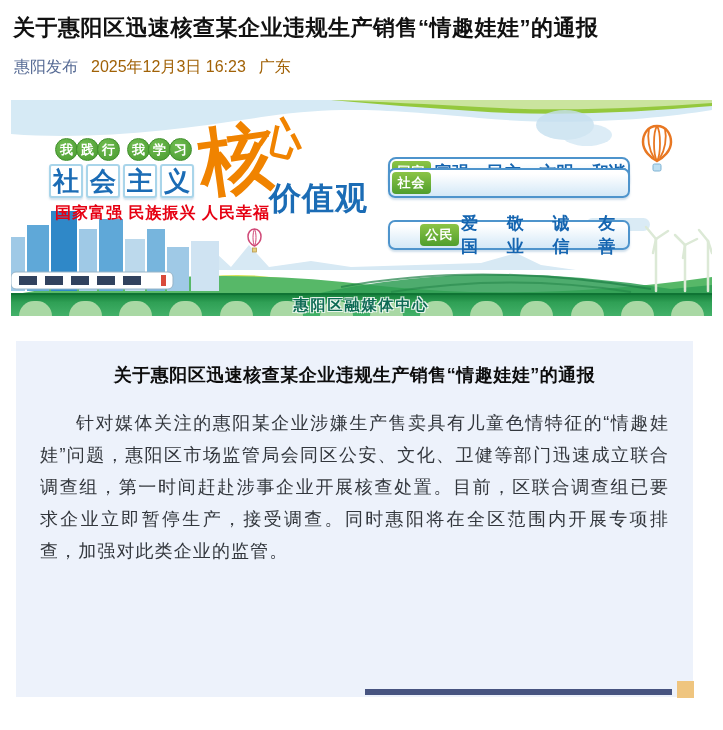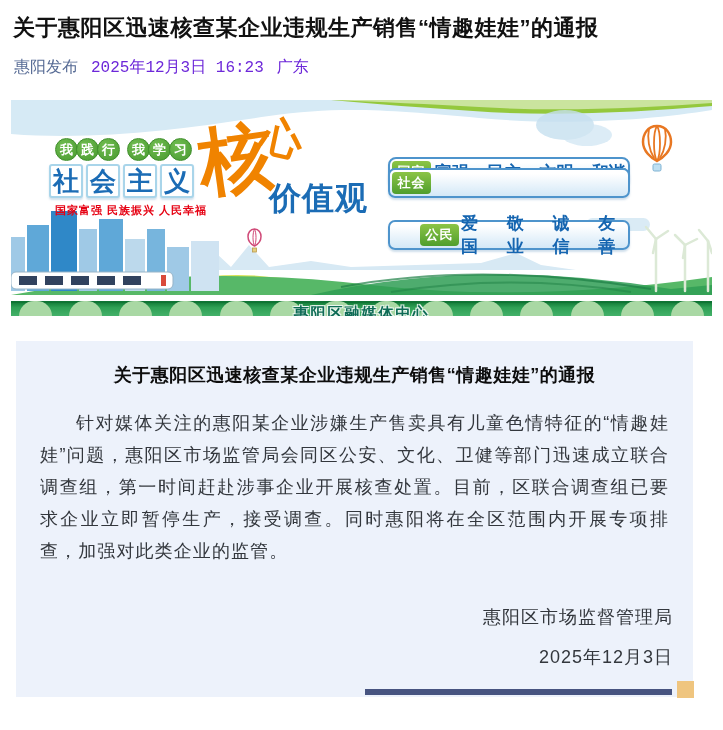--- a/index.html
+++ b/index.html
@@ -5,21 +5,21 @@
   * { margin:0; padding:0; box-sizing:border-box; }
   html,body { background:#fff; }
   body { font-family:"Liberation Sans", sans-serif; }
   .page { position:relative; width:723px; height:730px; background:#fff; overflow:hidden; }
 
   
   .article-title { position:absolute; left:13px; top:12px; width:700px;
     font-size:22px; line-height:1.45; font-weight:700; color:#111; letter-spacing:0.5px; }
   .meta-row { position:absolute; left:14px; top:57px; font-size:16px; display:flex; align-items:center; gap:13px; }
   .account-name { color:#576b95; cursor:pointer; }
-  .meta-gray { color:#6d28d9;font-family:Liberation Mono, monospace; }
+  .meta-gray { color:#a16207; }
 
   
   .banner { position:absolute; left:11px; top:100px; width:701px; height:216px;
     background:#fff; overflow:hidden; cursor:pointer; }
   .banner svg.layer { position:absolute; left:0; }
   .top-wave { top:0; }
   .scenery { bottom:21px; }
 
   .cloud { position:absolute; background:#c6e0f0; border-radius:50%; opacity:.8; }
   .cloud.c1 { left:525px; top:10px; width:58px; height:30px; box-shadow:22px 10px 0 -4px #d4e8f4; }
@@ -34,41 +34,41 @@
   .tiles { position:absolute; left:38px; top:64px; display:flex; gap:3px; }
   .tile { width:34px; height:34px; background:#fff; border:2px solid #a9d5ea; border-radius:3px;
     color:#1b6cb5; font-weight:800; font-size:26px; display:flex; align-items:center; justify-content:center;
     box-shadow:0 2px 2px rgba(120,170,200,.35); }
   .core-char { position:absolute; left:188px; top:22px; font-size:74px; line-height:1;
     color:#f08300; font-weight:800; transform:rotate(-8deg); }
   .heart-char { position:absolute; left:250px; top:18px; font-size:42px; line-height:1;
     color:#f08300; font-weight:800; transform:rotate(12deg); }
   .value-suffix { position:absolute; left:258px; top:82px; font-size:32px; line-height:1;
     color:#1b6cb5; font-weight:800; letter-spacing:1px; }
-  .sub-slogan { position:absolute; left:44px; top:103px; font-size:11px; font-weight:700;
+  .sub-slogan { position:absolute; left:44px; top:103px; font-size:16px; font-weight:700;
     color:#e60012; letter-spacing:1px; }
 
   
   .vrow { position:absolute; left:377px; width:242px; height:30px; display:flex;
     border:2px solid #4e94cc; border-radius:7px;
     background:linear-gradient(180deg,#ffffff 15%,#d3e8f7 100%);
     box-shadow:0 2px 2px rgba(100,150,190,.3); }
   .vrow.r0 { top:57px;border-radius:8px; } .vrow.r1 { top:68px; } .vrow.r2 { top:120px;padding-left:28px; }
   .vrow .vlabel { margin:2px; width:39px; border-radius:4px;
     background:linear-gradient(180deg,#8cc445,#4f9e2d); color:#fff;
     font-size:13px; font-weight:700; display:flex; align-items:center; justify-content:center; letter-spacing:1px; }
   .vrow .vvals { flex:1; display:flex; align-items:center; justify-content:space-evenly;
     color:#1565b0; font-weight:800; font-size:17px;gap:16px; }
 
   
   .balloon-big { position:absolute; left:630px; top:24px; }
   .balloon-small { position:absolute; left:236px; top:128px; }
 
   
-  .bridge { position:absolute; left:0; bottom:0; width:701px; height:15px;
+  .bridge { position:absolute; left:0; bottom:0; width:701px; height:23px;
     background:linear-gradient(180deg,#17813c 0%, #2fa055 35%, #43b169 100%);
     border-top:2px solid #0f7434; }
   .bridge-arches { position:absolute; left:0; bottom:0; width:100%; display:flex;
     justify-content:space-between; padding:0 8px; }
   .arch { width:33px; height:15px; background:#a9d8a4; border-radius:16px 16px 0 0; }
   .bridge-label { position:absolute; left:0; right:0; top:1px; text-align:center;
     font-size:15px; font-weight:800; color:#0e6b55; letter-spacing:2px;
     text-shadow:-1px -1px 0 #eaf6ee, 1px -1px 0 #eaf6ee, -1px 1px 0 #eaf6ee, 1px 1px 0 #eaf6ee; }
 
   
@@ -229,21 +229,17 @@
           <div class="arch"></div>
           <div class="arch"></div>
         </div>
       <div class="bridge-label">惠阳区融媒体中心</div>
     </div>
   </div>
 
   <div class="notice-card">
     <div class="notice-title">关于惠阳区迅速核查某企业违规生产销售“情趣娃娃”的通报</div>
     <p class="notice-paragraph">针对媒体关注的惠阳某企业涉嫌生产售卖具有儿童色情特征的“情趣娃娃”问题，惠阳区市场监管局会同区公安、文化、卫健等部门迅速成立联合调查组，第一时间赶赴涉事企业开展核查处置。目前，区联合调查组已要求企业立即暂停生产，接受调查。同时惠阳将在全区范围内开展专项排查，加强对此类企业的监管。</p>
-    <div class="signature">
-      <div>惠阳区市场监督管理局</div>
-      <div>2025年12月3日</div>
-    </div>
     <div class="decor-bar"></div>
     <div class="decor-square"></div>
   </div>
 
 </div>
 
 </body></html>

